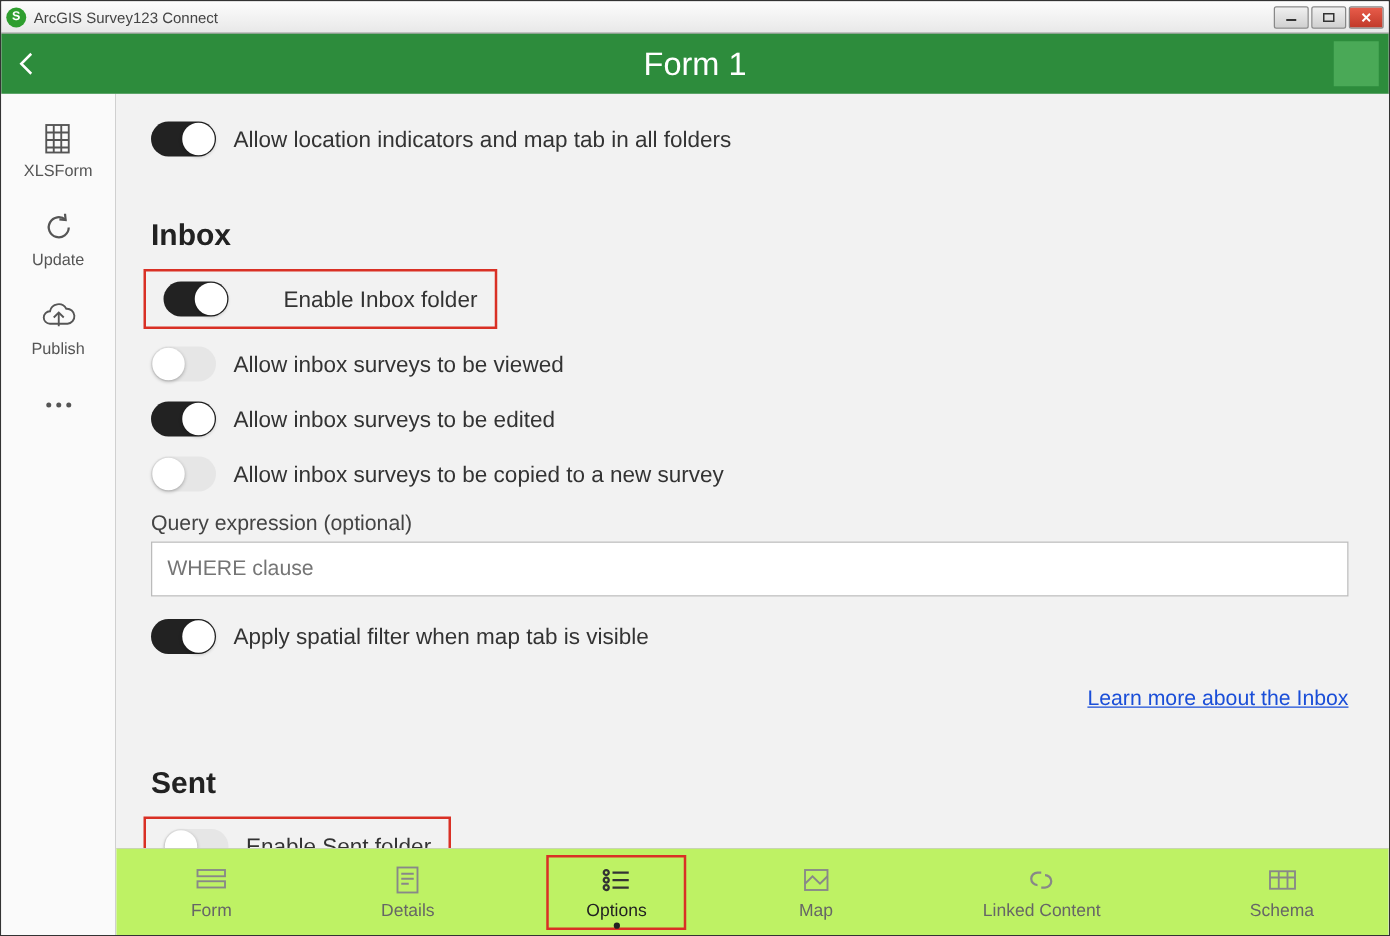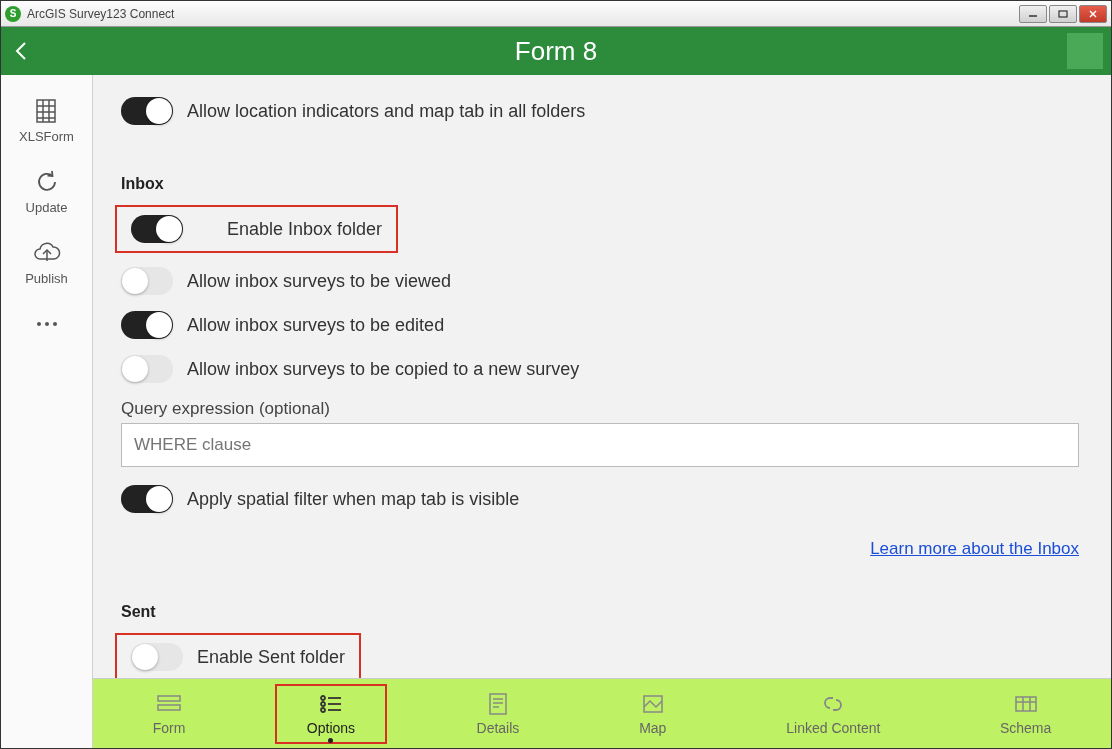--- a/index.html
+++ b/index.html
@@ -123,21 +123,21 @@
       padding: 12px 12px 18px 12px;
       margin-bottom: 14px;
     }
     .section-card.first {
       background: #f2f2f2;
       border-radius: 4px;
       padding: 4px 12px 8px 12px;
       margin-bottom: 22px;
     }
     .section-title {
-      font-size: 16px;
+      font-size: 24px;
       font-weight: 700;
       color: #222;
       margin-bottom: 12px;
     }
     .toggle-row {
       display: flex;
       align-items: center;
       gap: 14px;
       padding: 8px 0;
       font-size: 18px;
@@ -264,21 +264,21 @@
     </div>
   </div>
 </div>
 
 <div class="green-header">
   <div class="back-btn">
     <svg width="16" height="24" viewBox="0 0 16 24" fill="none">
         <polyline points="12,4 4,12 12,20" stroke="white" stroke-width="2"></polyline>
       </svg>
   </div>
-  <div class="form-title">Form 8</div>
+  <div class="form-title">Form 1</div>
   <div class="avatar-box"></div>
 </div>
 
 <div class="main-area">
 
   <div class="left-sidebar">
     <div class="side-item">
       <div class="icon-box">
         <svg width="26" height="26" viewBox="0 0 26 26" fill="none" stroke="#555" stroke-width="1.5">
             <rect x="3" y="2" width="18" height="22"></rect>
@@ -399,47 +399,47 @@
     <div class="bottom-tabs">
       <div class="bottom-tab">
         <div class="tab-icon">
           <svg width="26" height="22" viewBox="0 0 26 22" fill="none" stroke="#888" stroke-width="1.5">
               <rect x="2" y="3" width="22" height="5"></rect>
               <rect x="2" y="12" width="22" height="5"></rect>
             </svg>
         </div>
         <div class="tab-label">Form</div>
       </div>
+      <div class="bottom-tab">
+        <div class="tab-icon">
+          <svg width="22" height="24" viewBox="0 0 22 24" fill="none" stroke="#888" stroke-width="1.5">
+              <rect x="3" y="2" width="16" height="20"></rect>
+              <line x1="6" y1="7" x2="16" y2="7"></line>
+              <line x1="6" y1="11" x2="16" y2="11"></line>
+              <line x1="6" y1="15" x2="12" y2="15"></line>
+            </svg>
+        </div>
+        <div class="tab-label">Details</div>
+      </div>
       <div class="bottom-tab active active-highlight">
         <div class="tab-icon">
           <svg width="24" height="20" viewBox="0 0 24 20" fill="none" stroke="#333" stroke-width="1.8">
               <circle cx="4" cy="4" r="2"></circle>
               <line x1="9" y1="4" x2="22" y2="4"></line>
               <circle cx="4" cy="10" r="2"></circle>
               <line x1="9" y1="10" x2="22" y2="10"></line>
               <circle cx="4" cy="16" r="2"></circle>
               <line x1="9" y1="16" x2="22" y2="16"></line>
             </svg>
         </div>
         <div class="tab-label">Options</div>
         <div class="dot"></div>
       </div>
       <div class="bottom-tab">
         <div class="tab-icon">
-          <svg width="22" height="24" viewBox="0 0 22 24" fill="none" stroke="#888" stroke-width="1.5">
-              <rect x="3" y="2" width="16" height="20"></rect>
-              <line x1="6" y1="7" x2="16" y2="7"></line>
-              <line x1="6" y1="11" x2="16" y2="11"></line>
-              <line x1="6" y1="15" x2="12" y2="15"></line>
-            </svg>
-        </div>
-        <div class="tab-label">Details</div>
-      </div>
-      <div class="bottom-tab">
-        <div class="tab-icon">
           <svg width="24" height="22" viewBox="0 0 24 22" fill="none" stroke="#888" stroke-width="1.5">
               <rect x="3" y="3" width="18" height="16"></rect>
               <polyline points="3,14 9,8 15,14 21,8"></polyline>
             </svg>
         </div>
         <div class="tab-label">Map</div>
       </div>
       <div class="bottom-tab">
         <div class="tab-icon">
           <svg width="26" height="20" viewBox="0 0 26 20" fill="none" stroke="#888" stroke-width="1.8">

